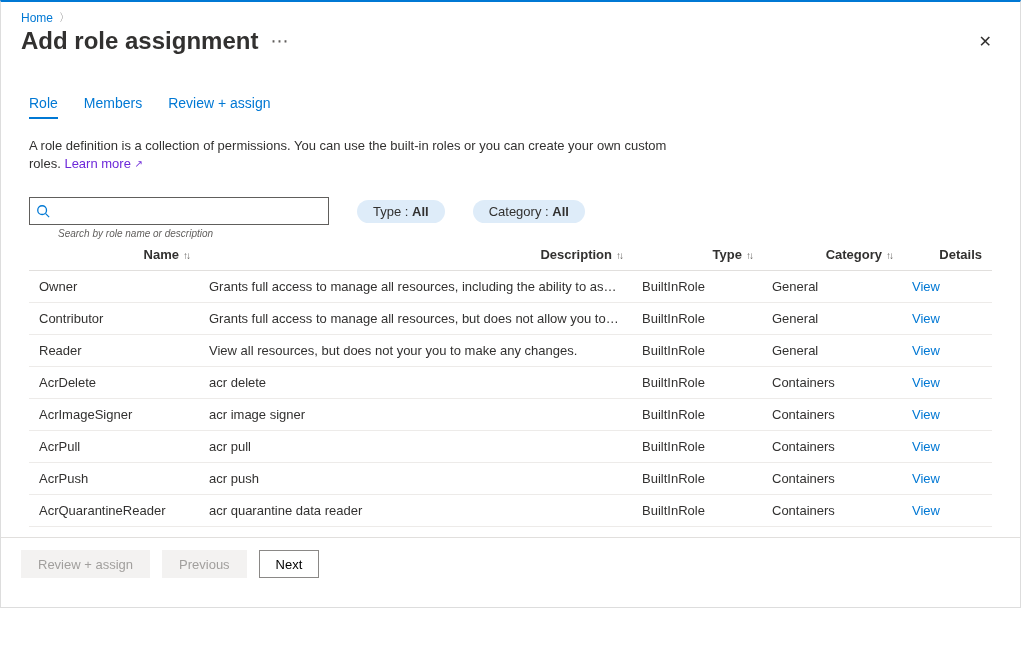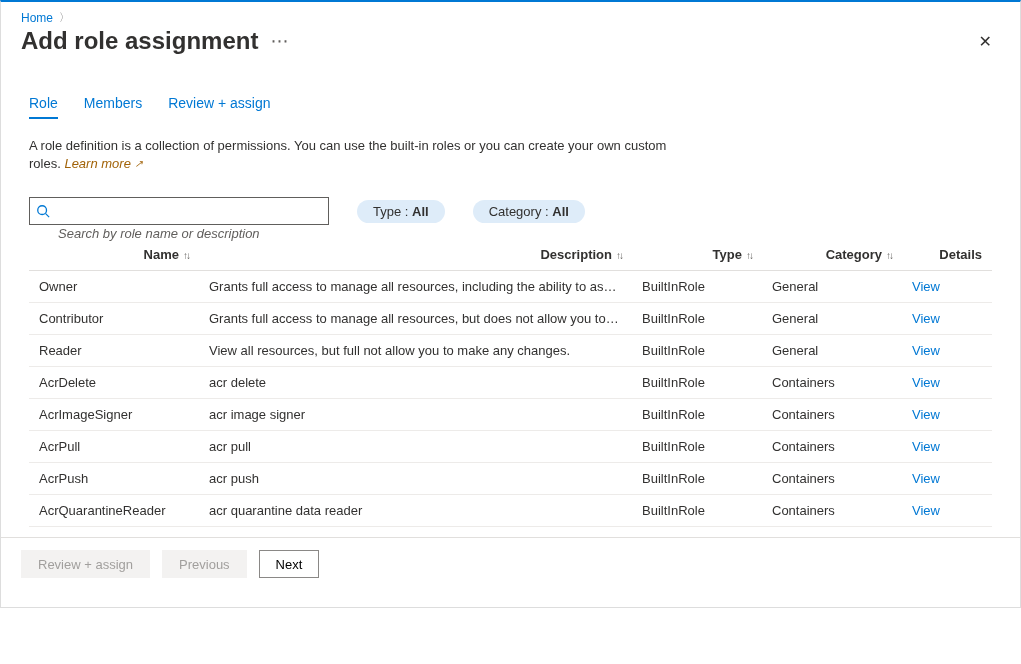--- a/index.html
+++ b/index.html
@@ -80,41 +80,41 @@
   .tab.active {
     border-bottom: 2px solid #0078d4;
     font-weight: 400;
   }
   .desc-text {
     color: #323130;
     line-height: 1.4;
     max-width: 640px;
     margin-bottom: 24px;
   }
-  .desc-text a { color: #a16207; text-decoration: none; font-style: italic; }
+  .desc-text a { color: #6d28d9; text-decoration: none; }
   .ext-icon { font-size:10px; vertical-align: 1px; }
   .filter-row {
     display: flex;
     align-items: center;
     gap: 28px;
     margin-bottom: 14px;
   }
   .search-wrap {
     display: flex;
     align-items: center;
     border: 1px solid #605e5c;
     width: 300px;
     height: 28px;
     padding: 0 6px;
     gap: 6px;
   }
   .search-wrap svg { width: 14px; height: 14px; fill: none; stroke: #0078d4; stroke-width:1.5; flex-shrink:0;}
   .search-wrap input {
     border: none; outline: none;
-    font-size: 13px;
+    font-size: 10px;
     flex: 1;
     font-style: italic;
     color: #c2410c;
     margin-top: 44px;
   }
   .search-wrap input::placeholder { font-style: italic; color: #605e5c; }
   .pill {
     background: #deecf9;
     border-radius: 14px;
     padding: 4px 16px;
@@ -253,21 +253,21 @@
             </tr>
             <tr>
               <td>Contributor</td>
               <td>Grants full access to manage all resources, but does not allow you to assign roles in Azure RBAC.</td>
               <td>BuiltInRole</td>
               <td>General</td>
               <td><span class="view-link">View</span></td>
             </tr>
             <tr>
               <td>Reader</td>
-              <td>View all resources, but full not allow you to make any changes.</td>
+              <td>View all resources, but does not your you to make any changes.</td>
               <td>BuiltInRole</td>
               <td>General</td>
               <td><span class="view-link">View</span></td>
             </tr>
             <tr>
               <td>AcrDelete</td>
               <td>acr delete</td>
               <td>BuiltInRole</td>
               <td>Containers</td>
               <td><span class="view-link">View</span></td>

